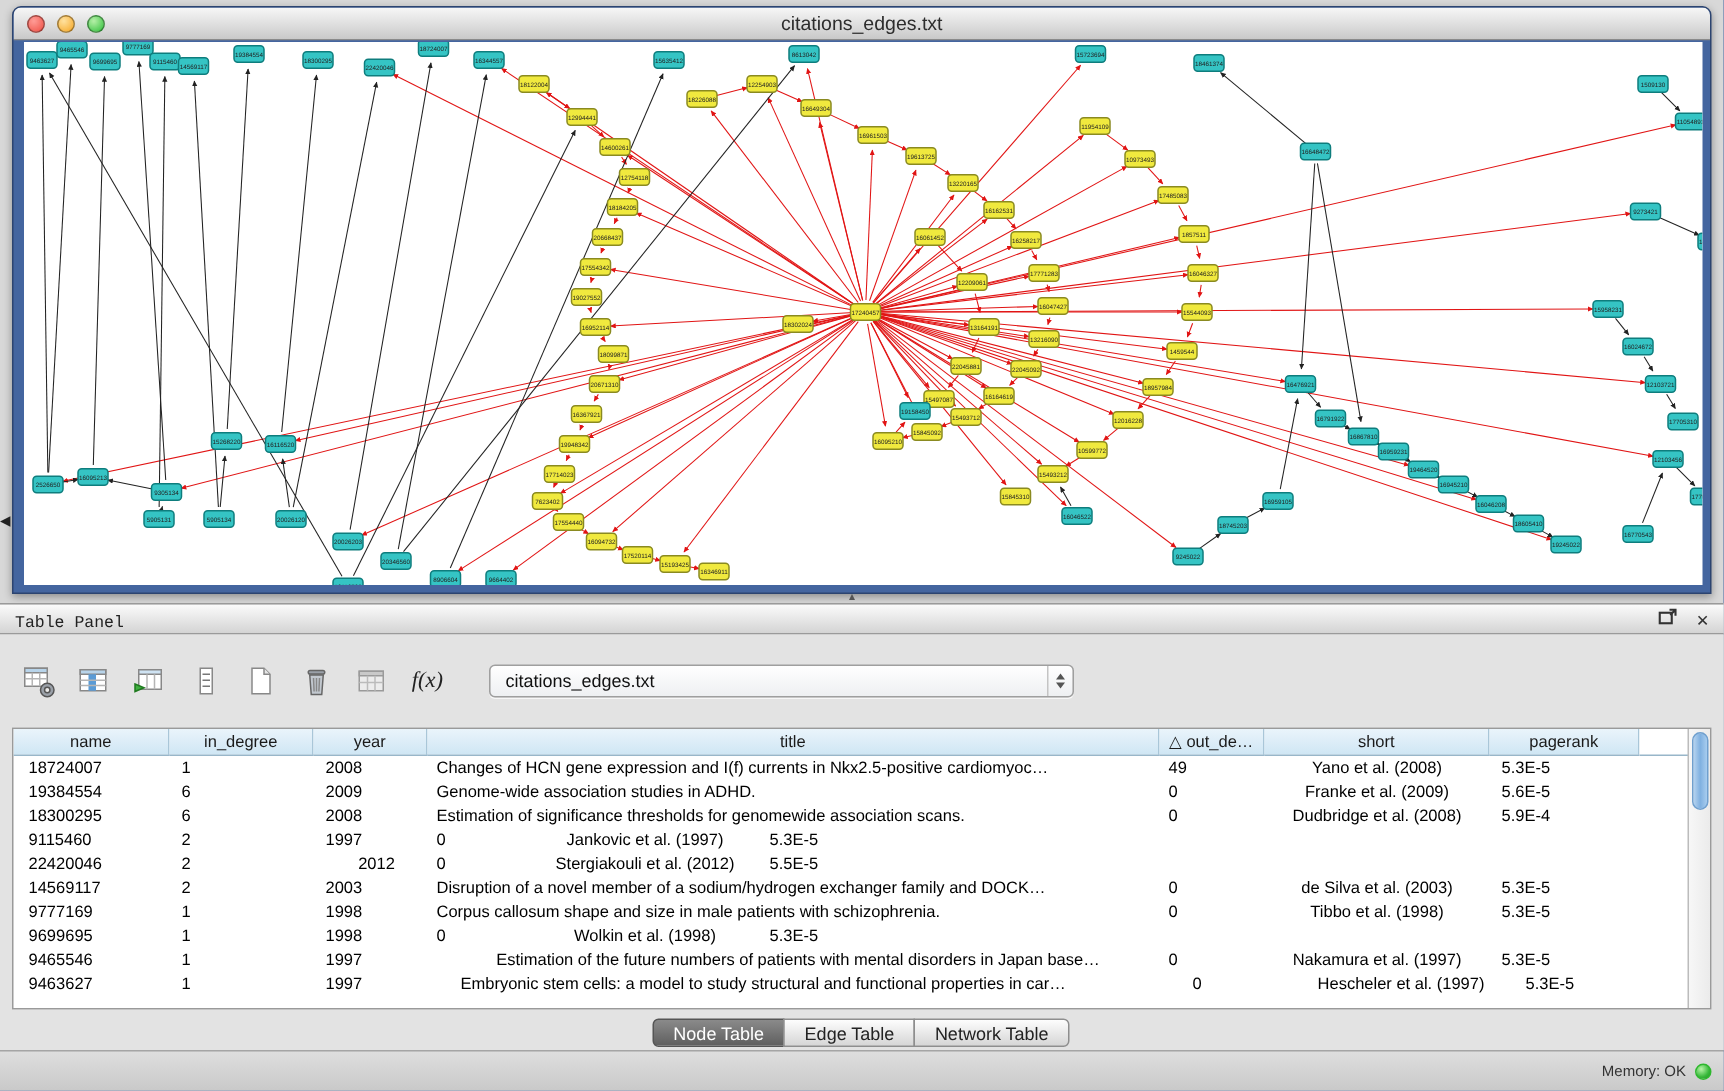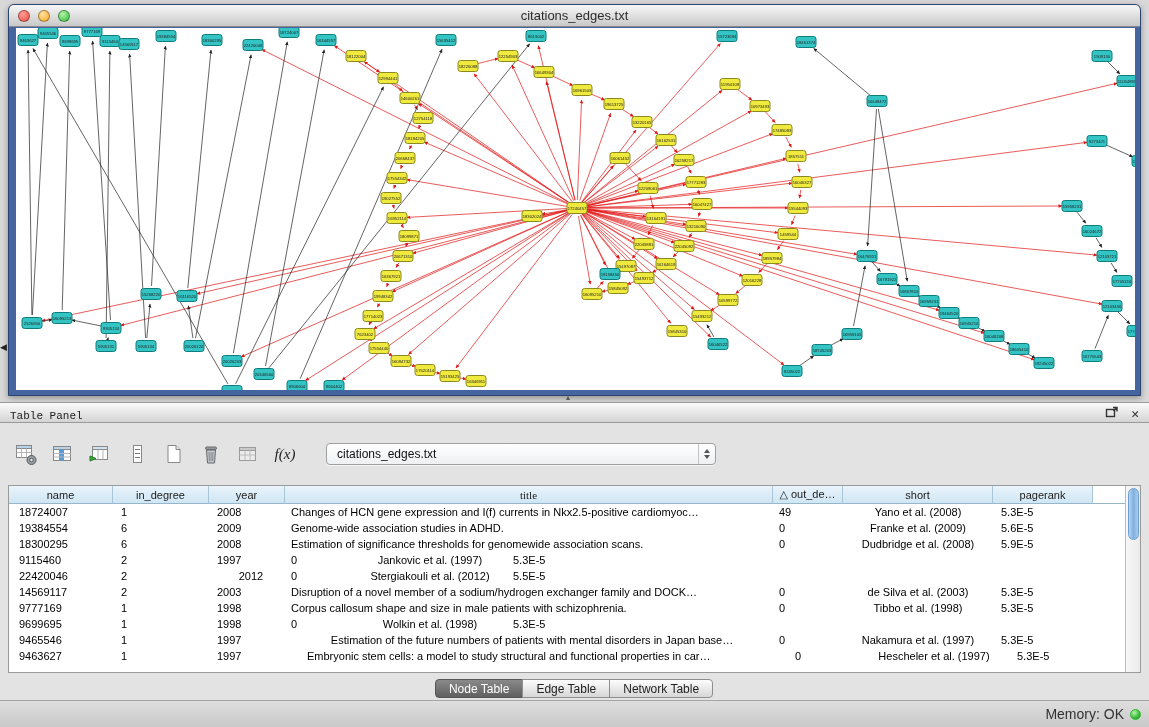--- a/index.html
+++ b/index.html
@@ -59,21 +59,21 @@
   .tp-tabs { position:absolute; left:0; right:0; top:256px; height:20px; display:flex; justify-content:center; }
   .tab { height:19px; line-height:18px; padding:0 13px; font-size:12px; color:#222;
     background:linear-gradient(#fdfdfd,#d6d6d6); border:1px solid #8e8e8e; margin-left:-1px; }
   .tab:first-child { border-radius:4px 0 0 4px; }
   .tab:last-child { border-radius:0 4px 4px 0; }
   .tab.active { background:linear-gradient(#8a8a8a,#5f5f5f); color:#fff; border-color:#555; }
 
   .statusbar { position:absolute; left:0; top:700px; width:1149px; height:27px;
     background:linear-gradient(#dedede,#c9c9c9); border-top:1px solid #a5a5a5;
     display:flex; align-items:center; justify-content:flex-end; padding-right:8px; gap:6px; }
-  .mem-label { font-size:14px; color:#333; }
+  .mem-label { font-size:10px; color:#333; }
   .mem-dot { width:11px; height:11px; border-radius:50%; border:1px solid #28771f;
     background:radial-gradient(circle at 35% 30%, #b8f5a8, #39b93c 60%, #1f8f24); }
 </style>
 </head>
 <body>
 
 <div class="net-window">
   <div class="titlebar">
     <div class="lights">
       <span class="light red"></span>
@@ -780,21 +780,21 @@
             <span class="tri-dn"></span>
           </span>
       </div>
     </div>
 
     <div class="tp-table">
       <div class="thead" id="thead">
           <div class="th" style="width: 104px;">name</div>
           <div class="th" style="width: 96px;">in_degree</div>
           <div class="th" style="width: 76px;">year</div>
-          <div class="th" style="width: 488px; font-family: Liberation Serif, serif;">title</div>
+          <div class="th" style="width: 488px;">title</div>
           <div class="th" style="width: 70px;">△ out_de…</div>
           <div class="th" style="width: 150px;">short</div>
           <div class="th" style="width: 100px;">pagerank</div>
           <div class="th fill"></div>
         </div>
       <div id="tbody">
           <div class="tr">
             <div class="td" style="width: 104px; padding-left: 10px; text-align: left;">18724007</div>
             <div class="td" style="width: 96px; padding-left: 8px; text-align: left;">1</div>
             <div class="td" style="width: 76px; padding-left: 8px; text-align: left;">2008</div>
@@ -812,21 +812,21 @@
             <div class="td" style="width: 150px; padding-left: 0px; text-align: center;">Franke et al. (2009)</div>
             <div class="td" style="width: 100px; padding-left: 8px; text-align: left;">5.6E-5</div>
           </div>
           <div class="tr">
             <div class="td" style="width: 104px; padding-left: 10px; text-align: left;">18300295</div>
             <div class="td" style="width: 96px; padding-left: 8px; text-align: left;">6</div>
             <div class="td" style="width: 76px; padding-left: 8px; text-align: left;">2008</div>
             <div class="td" style="width: 488px; padding-left: 6px; text-align: left;">Estimation of significance thresholds for genomewide association scans.</div>
             <div class="td" style="width: 70px; padding-left: 6px; text-align: left;">0</div>
             <div class="td" style="width: 150px; padding-left: 0px; text-align: center;">Dudbridge et al. (2008)</div>
-            <div class="td" style="width: 100px; padding-left: 8px; text-align: left;">5.9E-5</div>
+            <div class="td" style="width: 100px; padding-left: 8px; text-align: left;">5.9E-4</div>
           </div>
           <div class="tr">
             <div class="td" style="width: 104px; padding-left: 10px; text-align: left;">9115460</div>
             <div class="td" style="width: 96px; padding-left: 8px; text-align: left;">2</div>
             <div class="td" style="width: 76px; padding-left: 8px; text-align: left;">1997</div>
             <div class="td" style="width: 70px; padding-left: 6px; text-align: left;">0</div>
             <div class="td" style="width: 150px; padding-left: 0px; text-align: center;">Jankovic et al. (1997)</div>
             <div class="td" style="width: 100px; padding-left: 8px; text-align: left;">5.3E-5</div>
           </div>
           <div class="tr">

